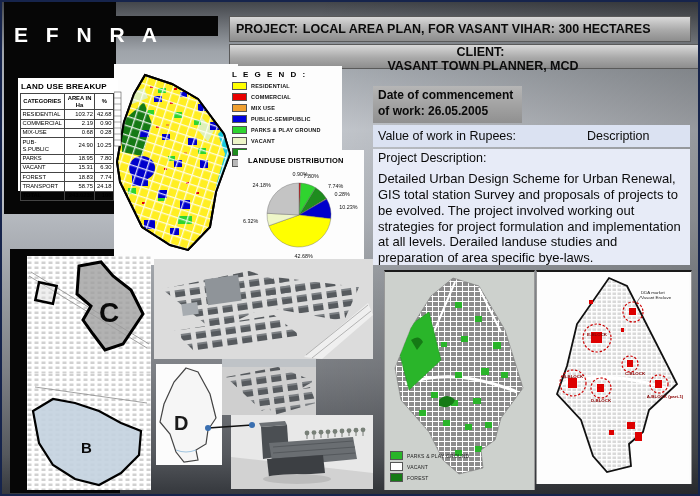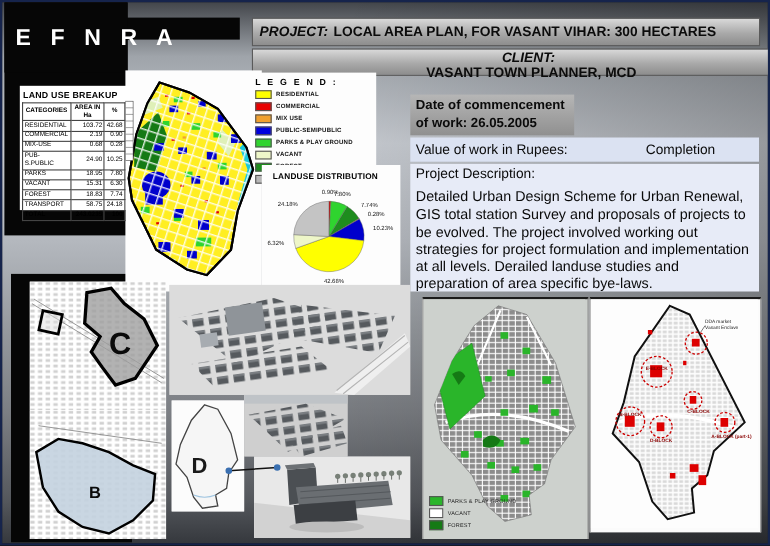--- a/index.html
+++ b/index.html
@@ -13,21 +13,21 @@
   .logo-box{left:2px;top:0;width:112px;height:64px;background:#060606;}
   .logo-bar{left:112px;top:14px;width:104px;height:20px;background:#060606;}
   .logo-text{left:12px;top:21px;color:#fff;font-size:21px;font-weight:bold;letter-spacing:6px;}
   .black-col{left:2px;top:0;width:112px;height:212px;background:#060606;}
   .black-box-bl{left:8px;top:247px;width:110px;height:244px;background:#060606;}
   
   .bar{background:linear-gradient(180deg,#d9d9d9,#a9a9a9 55%,#8d8d8d);border:1px solid #5a5a5a;
        color:#0b0b0b;font-size:12.5px;font-weight:bold;display:flex;align-items:center;padding:0 6px;box-sizing:border-box;white-space:nowrap;}
   .project-bar{left:227px;top:14px;width:462px;height:26px;}
   .client-bar{left:227px;top:42px;width:508px;height:25px;flex-direction:column;}
-  .bar .lbl{margin-right:5px;font-style:italic;}
+  .bar .lbl{margin-right:5px;}
   
   .panel{background:#fdfdfd;}
   .map-panel{left:112px;top:62px;width:124px;height:201px;}
   .legend-panel{left:224px;top:64px;width:116px;height:92px;}
   .pie-panel{left:236px;top:148px;width:126px;height:116px;}
   .table-panel{left:16px;top:76px;width:100px;height:113px;background:#fff;padding:3px 2px;box-sizing:border-box;}
   .table-title{font-size:8px;font-weight:bold;color:#000;letter-spacing:.2px;margin:1px 0 2px 1px;}
   table.lu{border-collapse:collapse;width:94px;font-size:5.8px;color:#000;}
   table.lu th,table.lu td{border:.5px solid #444;padding:.5px 1.5px;line-height:1.25;}
   table.lu th{font-weight:bold;text-align:center;}
@@ -267,21 +267,21 @@
     <polygon points="31,11 58,20 84,35 110,70 116,90 110,106 102,128 96,163 74,186 56,181 28,163 6,118 3,98 10,58 20,30" fill="none" stroke="#000" stroke-width="2"></polygon>
     <g>
       <rect x="0" y="28" width="7" height="54" fill="#fff" stroke="#333" stroke-width=".5"></rect>
       <path d="M0,34h7 M0,40h7 M0,46h7 M0,52h7 M0,58h7 M0,64h7 M0,70h7 M0,76h7" stroke="#555" stroke-width=".5"></path>
     </g>
   </svg>
 
   <div class="abs date-cell date-left">Date of  commencement of work: 26.05.2005</div>
   <div class="abs value-row">
     <span>Value of work in Rupees:</span>
-    <span class="value-dev">Completion</span>
+    <span class="value-dev">Description</span>
   </div>
   <div class="abs desc-panel">
     <div class="desc-label">Project Description:</div>
     <div class="desc-body">Detailed Urban Design Scheme for Urban Renewal, GIS total station Survey and proposals of projects to be evolved. The project involved working out strategies for project formulation and implementation at all levels. Derailed landuse studies and preparation of  area specific bye-laws.</div>
   </div>
 
   <div class="abs bc-maps">
     <svg width="124" height="117" viewBox="0 0 124 117">
       <defs>
         <pattern id="sc" width="7" height="5" patternUnits="userSpaceOnUse">

